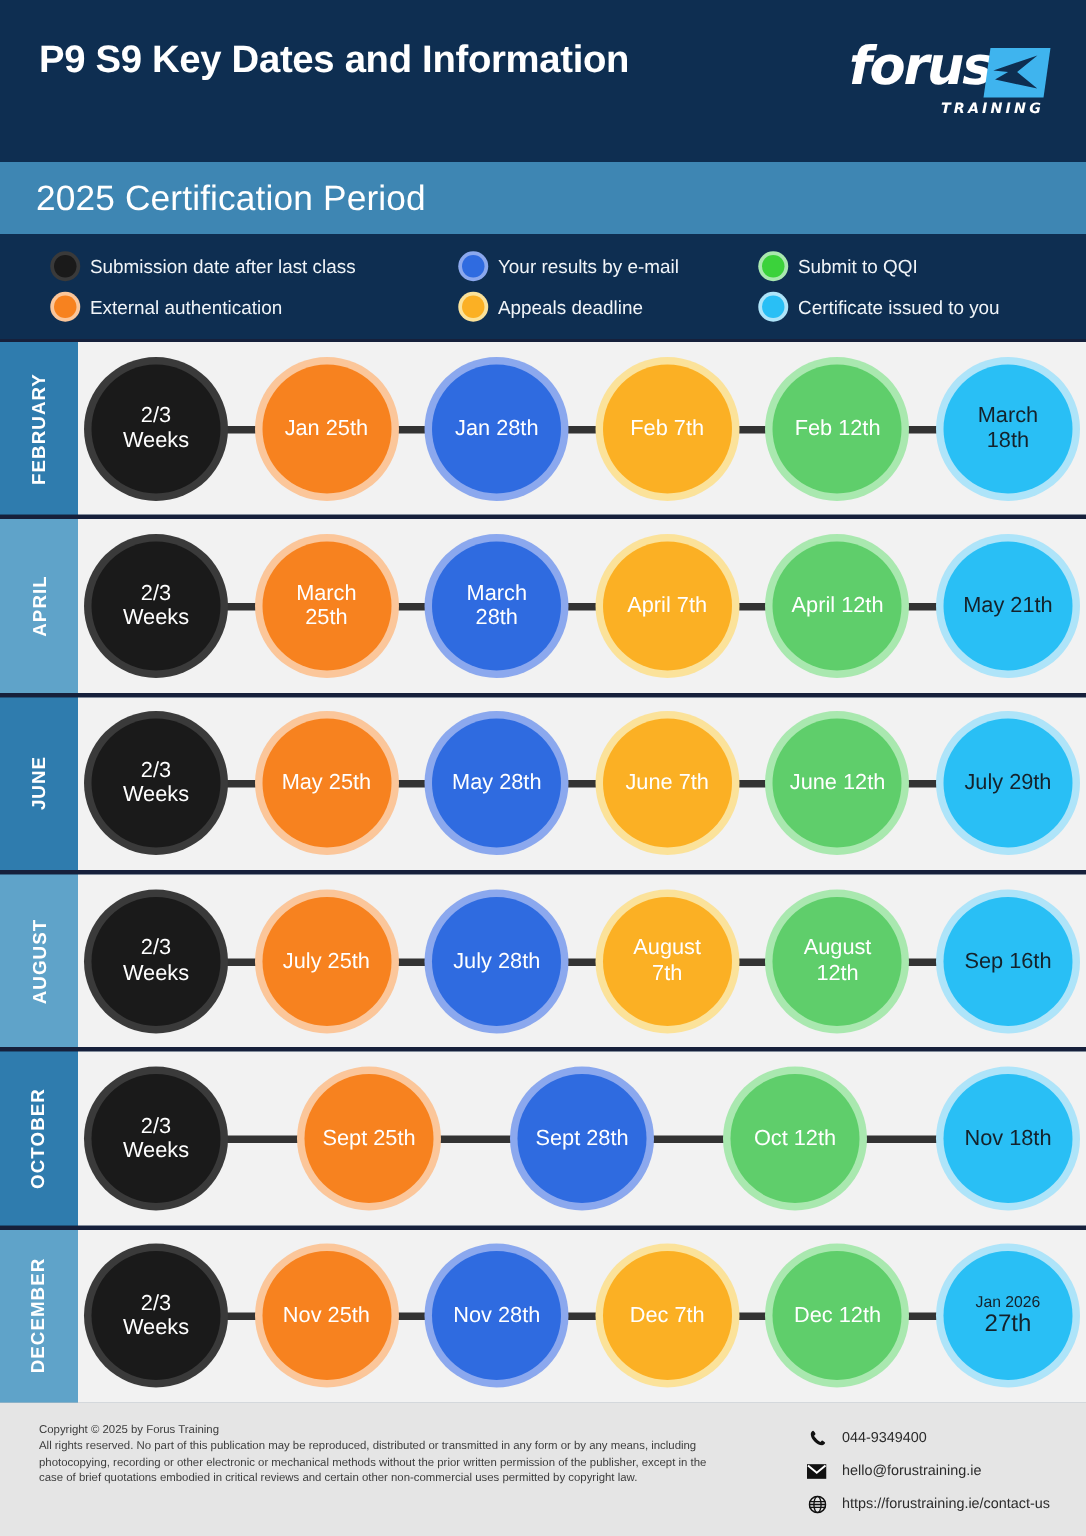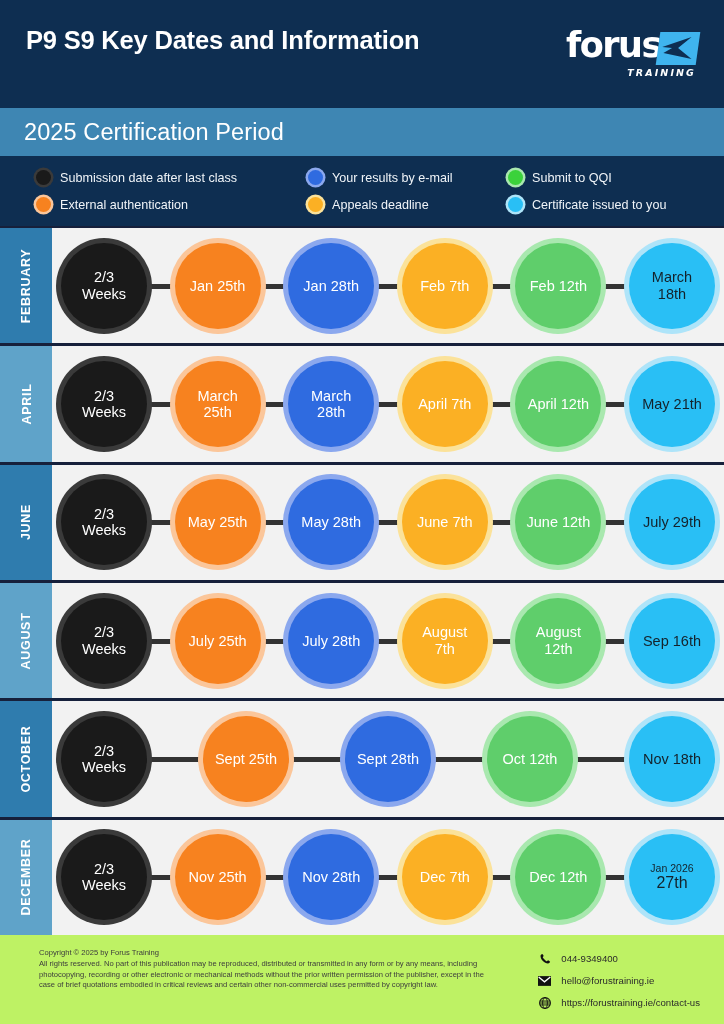--- a/index.html
+++ b/index.html
@@ -37,20 +37,21 @@
     letter-spacing: 0px;
   }
 
   
   .logo { position: relative; width: 132px; height: 56px; margin-top: 4px; }
   .logo-word {
     position: absolute; left: 0; top: 0;
     color: #ffffff;
     font-size: 35px;
     font-weight: bold;
+    font-style: italic;
     letter-spacing: -1.5px;
     font-family: "DejaVu Sans", sans-serif;
     line-height: 1;
   }
   .logo-mark {
     position: absolute; right: 0px; top: 4px;
     width: 40px; height: 33px;
     background: #3FB4EE;
     transform: skewX(-8deg);
   }
@@ -163,24 +164,24 @@
   .node .dy { display: block; font-size: 16px; line-height: 1.15; }
   .node.dark  { background: #1A1A1A; box-shadow: 0 0 0 5px #3A3A3A; }
   .node.orange{ background: #F7821F; box-shadow: 0 0 0 5px #FBC69A; }
   .node.blue  { background: #2F6BE0; box-shadow: 0 0 0 5px #8BA8EE; }
   .node.amber { background: #FBB024; box-shadow: 0 0 0 5px #FBE29A; }
   .node.green { background: #5FCE6B; box-shadow: 0 0 0 5px #A9E8AF; }
   .node.cyan  { background: #29BFF5; box-shadow: 0 0 0 5px #AEE4F9; color: #14222B; }
 
   
   .footer {
-    background: #bef264;
+    background: #e5e5e5;
     height: 89px;
     display: flex;
-    padding: 13px 18px 0 39px;
+    padding: 13px 18px 0 26px;
     justify-content: space-between;
   }
   .legal { color: #3C3C3C; font-size: 7.6px; line-height: 1.42; max-width: 460px; }
   .legal .line1 { margin-bottom: 0px; }
   .contact { padding-right: 6px; padding-top: 4px; }
   .contact-row {
     display: flex; align-items: center; gap: 10px;
     margin-bottom: 9px;
     color: #2B2B2B; font-size: 9.6px;
   }

